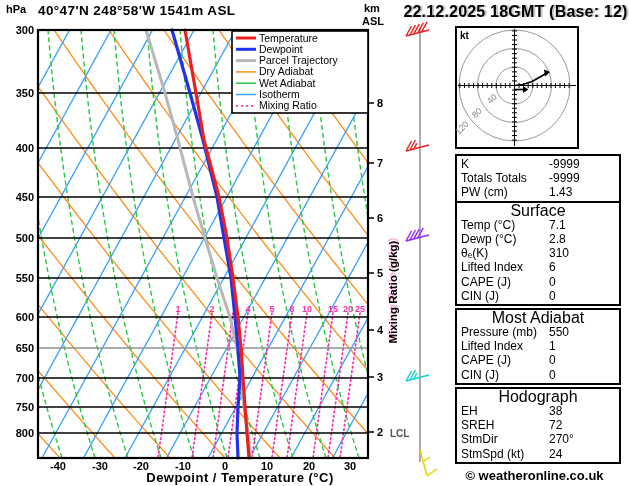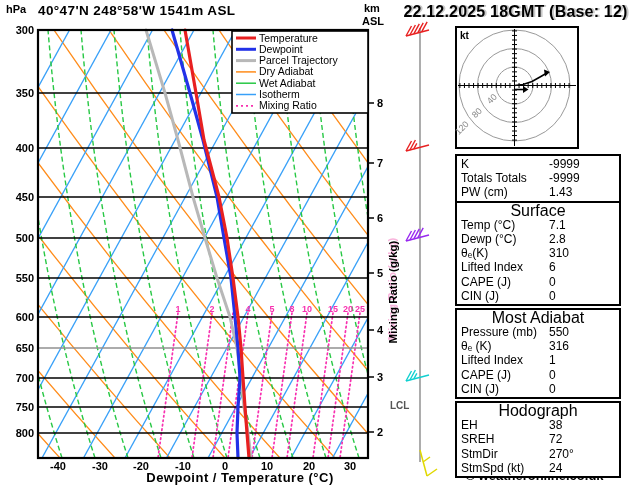--- a/index.html
+++ b/index.html
@@ -314,21 +314,21 @@
 
   <div class="abs unit" style="left:6px;top:3px;">hPa</div>
   <div class="abs title" style="left:38px;top:3px;width:300px;">40°47'N 248°58'W 1541m ASL</div>
   <div class="abs unit" style="left:364px;top:2px;">km</div>
   <div class="abs unit" style="left:354px;top:15px;margin-left:8px;">ASL</div>
   <div class="abs date" style="left:402px;top:3px;width:227px;">22.12.2025 18GMT (Base: 12)</div>
 
   <div class="abs kt" style="left:460px;top:30px;">kt</div>
 
   <div class="abs mixlabel" style="left:313px;top:286px;width:160px;">Mixing Ratio (g/kg)</div>
-  <div class="abs lcl" style="left:390px;top:400px;">LCL</div>
+  <div class="abs lcl" style="left:390px;top:428px;">LCL</div>
 
   <div class="abs xlabel" style="left:95px;top:470px;width:290px;">Dewpoint / Temperature (°C)</div>
   <div class="abs copyright" style="left:440px;top:468px;width:189px;">© weatheronline.co.uk</div>
 
   <div id="panel">
       <div class="pbox">
         <div class="prow">
           <span class="lab">K</span>
           <span class="val">-9999</span>
         </div>
@@ -367,24 +367,20 @@
           <span class="val">0</span>
         </div>
       </div>
       <div class="pbox">
         <div class="phead">Most Adiabat</div>
         <div class="prow">
           <span class="lab">Pressure (mb)</span>
           <span class="val">550</span>
         </div>
         <div class="prow">
-          <span class="lab">θₑ (K)</span>
-          <span class="val">316</span>
-        </div>
-        <div class="prow">
           <span class="lab">Lifted Index</span>
           <span class="val">1</span>
         </div>
         <div class="prow">
           <span class="lab">CAPE (J)</span>
           <span class="val">0</span>
         </div>
         <div class="prow">
           <span class="lab">CIN (J)</span>
           <span class="val">0</span>

